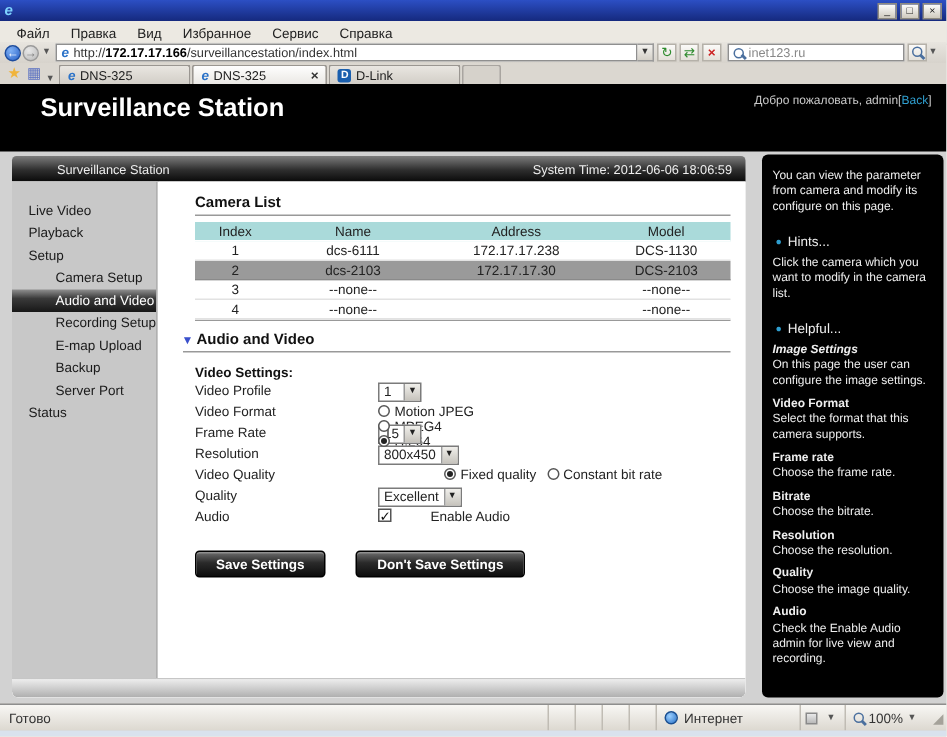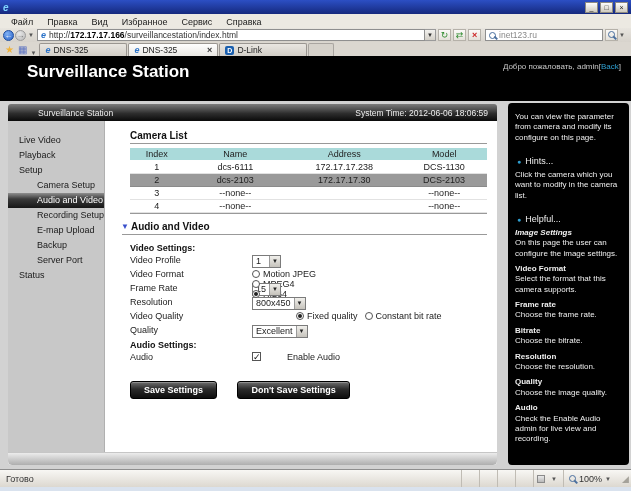--- a/index.html
+++ b/index.html
@@ -338,21 +338,20 @@
         </div>
 
         <div class="frow">
           <span class="flabel">Quality</span>
           <span class="select">
             <span class="sel-val">Excellent</span>
             <span class="sel-btn">▼</span>
           </span>
         </div>
 
-        <div class="fheading">Audio Settings:</div>
 
         <div class="frow">
           <span class="flabel">Audio</span>
           <span class="checkbox">✓</span>
           <span>Enable Audio</span>
         </div>
 
         <div class="btn-row">
           <span class="btn">Save Settings</span>
           <span class="btn">Don't Save Settings</span>
@@ -406,20 +405,24 @@
       </div>
   </div>
 </div>
 
 <div class="statusbar">
   <span class="sb-ready">Готово</span>
   <span class="sb-cell sb-small"></span>
   <span class="sb-cell sb-small"></span>
   <span class="sb-cell sb-small"></span>
   <span class="sb-cell sb-small"></span>
+  <span class="sb-cell sb-zone">
+    <span class="globe"></span>
+    <span>Интернет</span>
+  </span>
   <span class="sb-cell sb-prot">
     <span class="prot-icon"></span>
     <span class="tiny-drop">▼</span>
   </span>
   <span class="sb-cell sb-zoom">
     <span class="mag"></span>
     <span style="margin-left:3px;">100%</span>
     <span class="tiny-drop">▼</span>
   </span>
   <span class="grip">◢</span>

